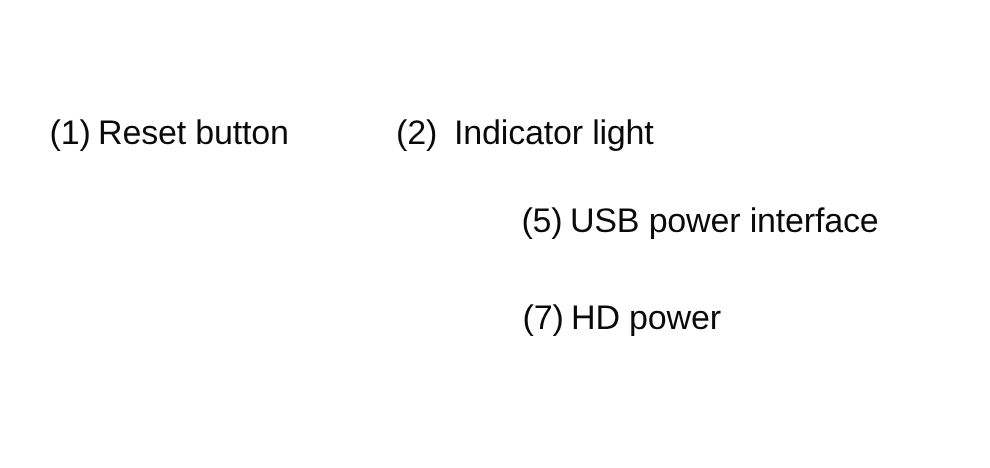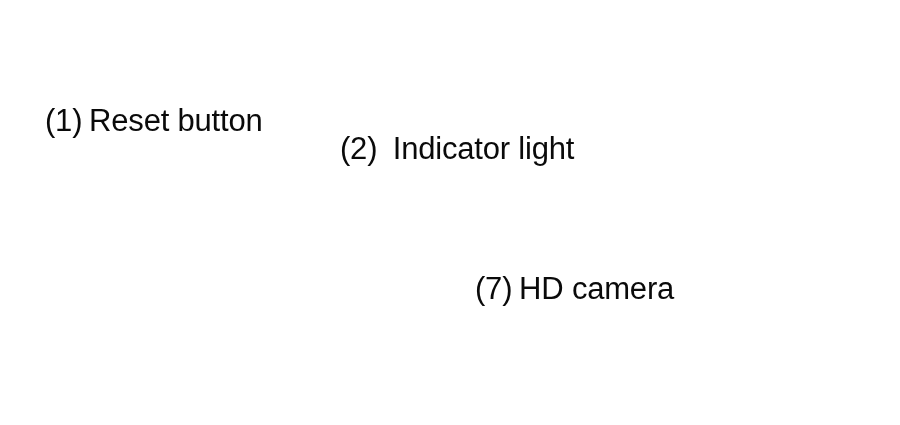--- a/index.html
+++ b/index.html
@@ -26,21 +26,21 @@
   }
   .part .num {
     display: inline-block;
     margin-right: 0.22em;
   }
   .part.wide-gap .num {
     margin-right: 0.5em;
   }
   
   .pos-1 { left: 45px;  top: 100px; }
-  .pos-2 { left: 340px; top: 100px; margin-top: 28px; }
+  .pos-2 { left: 360px; top: 100px; }
   .pos-3 { left: 671px; top: 103px; }
   
   .pos-4 { left: 45px;  top: 180px; }
   .pos-5 { left: 474px; top: 180px; }
   
   .pos-6 { left: 146px; top: 268px; }
   .pos-7 { left: 475px; top: 268px; }
 </style>
 </head>
 <body>
@@ -50,19 +50,22 @@
   <div class="part pos-1">
     <span class="num">(1)</span><span class="label">Reset button</span>
   </div>
 
   <div class="part pos-2 wide-gap">
     <span class="num">(2)</span><span class="label">Indicator light</span>
   </div>
 
 
 
+  <div class="part pos-5">
+    <span class="num">(5)</span><span class="label">USB power interface</span>
+  </div>
 
 
   <div class="part pos-7">
-    <span class="num">(7)</span><span class="label">HD camera</span>
+    <span class="num">(7)</span><span class="label">HD power</span>
   </div>
 
 </div>
 
 </body></html>

